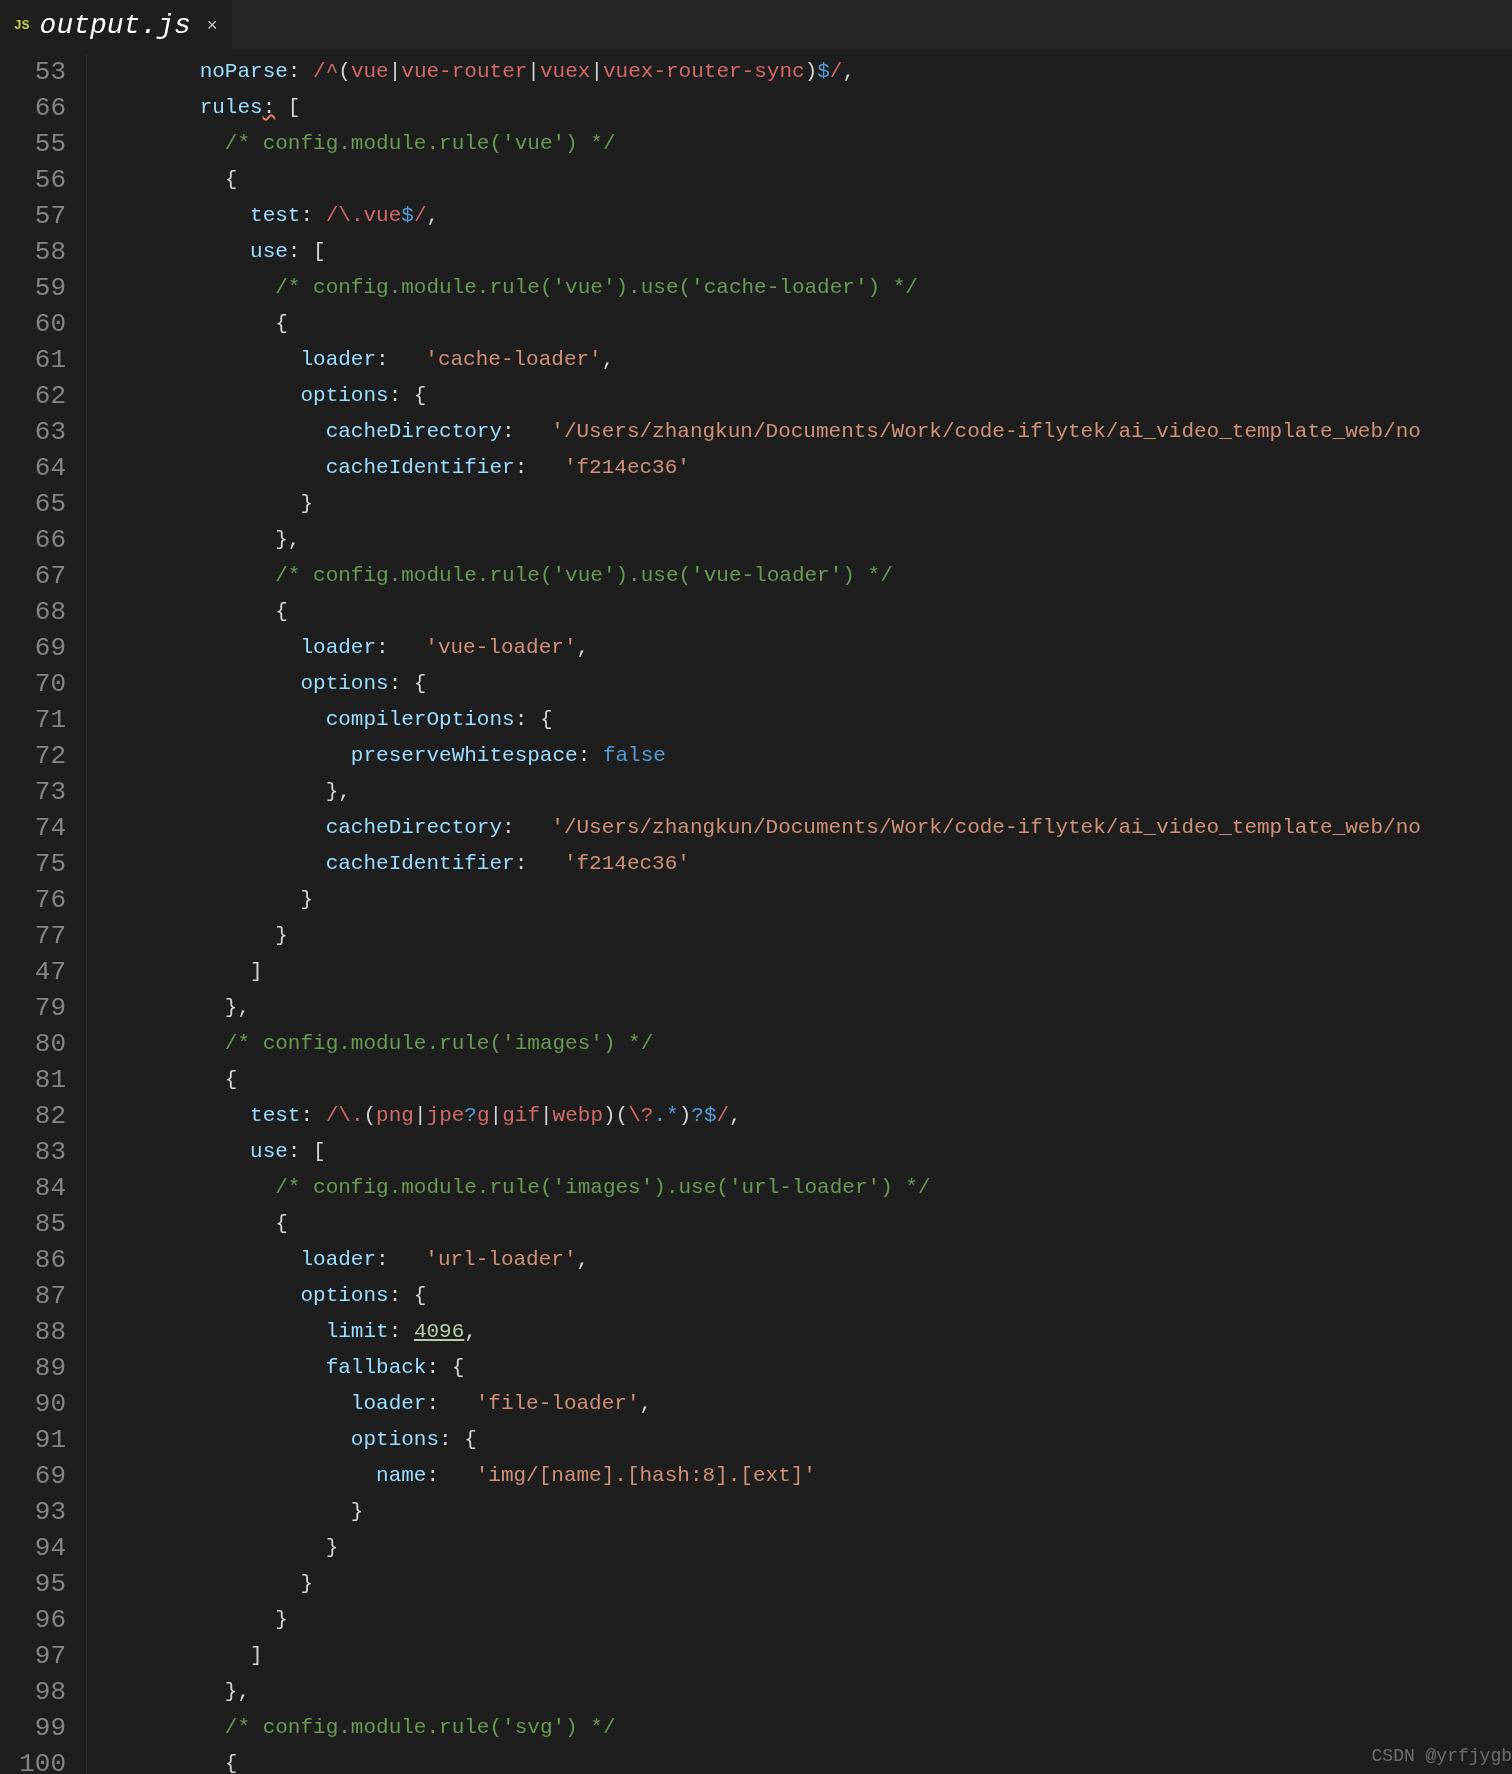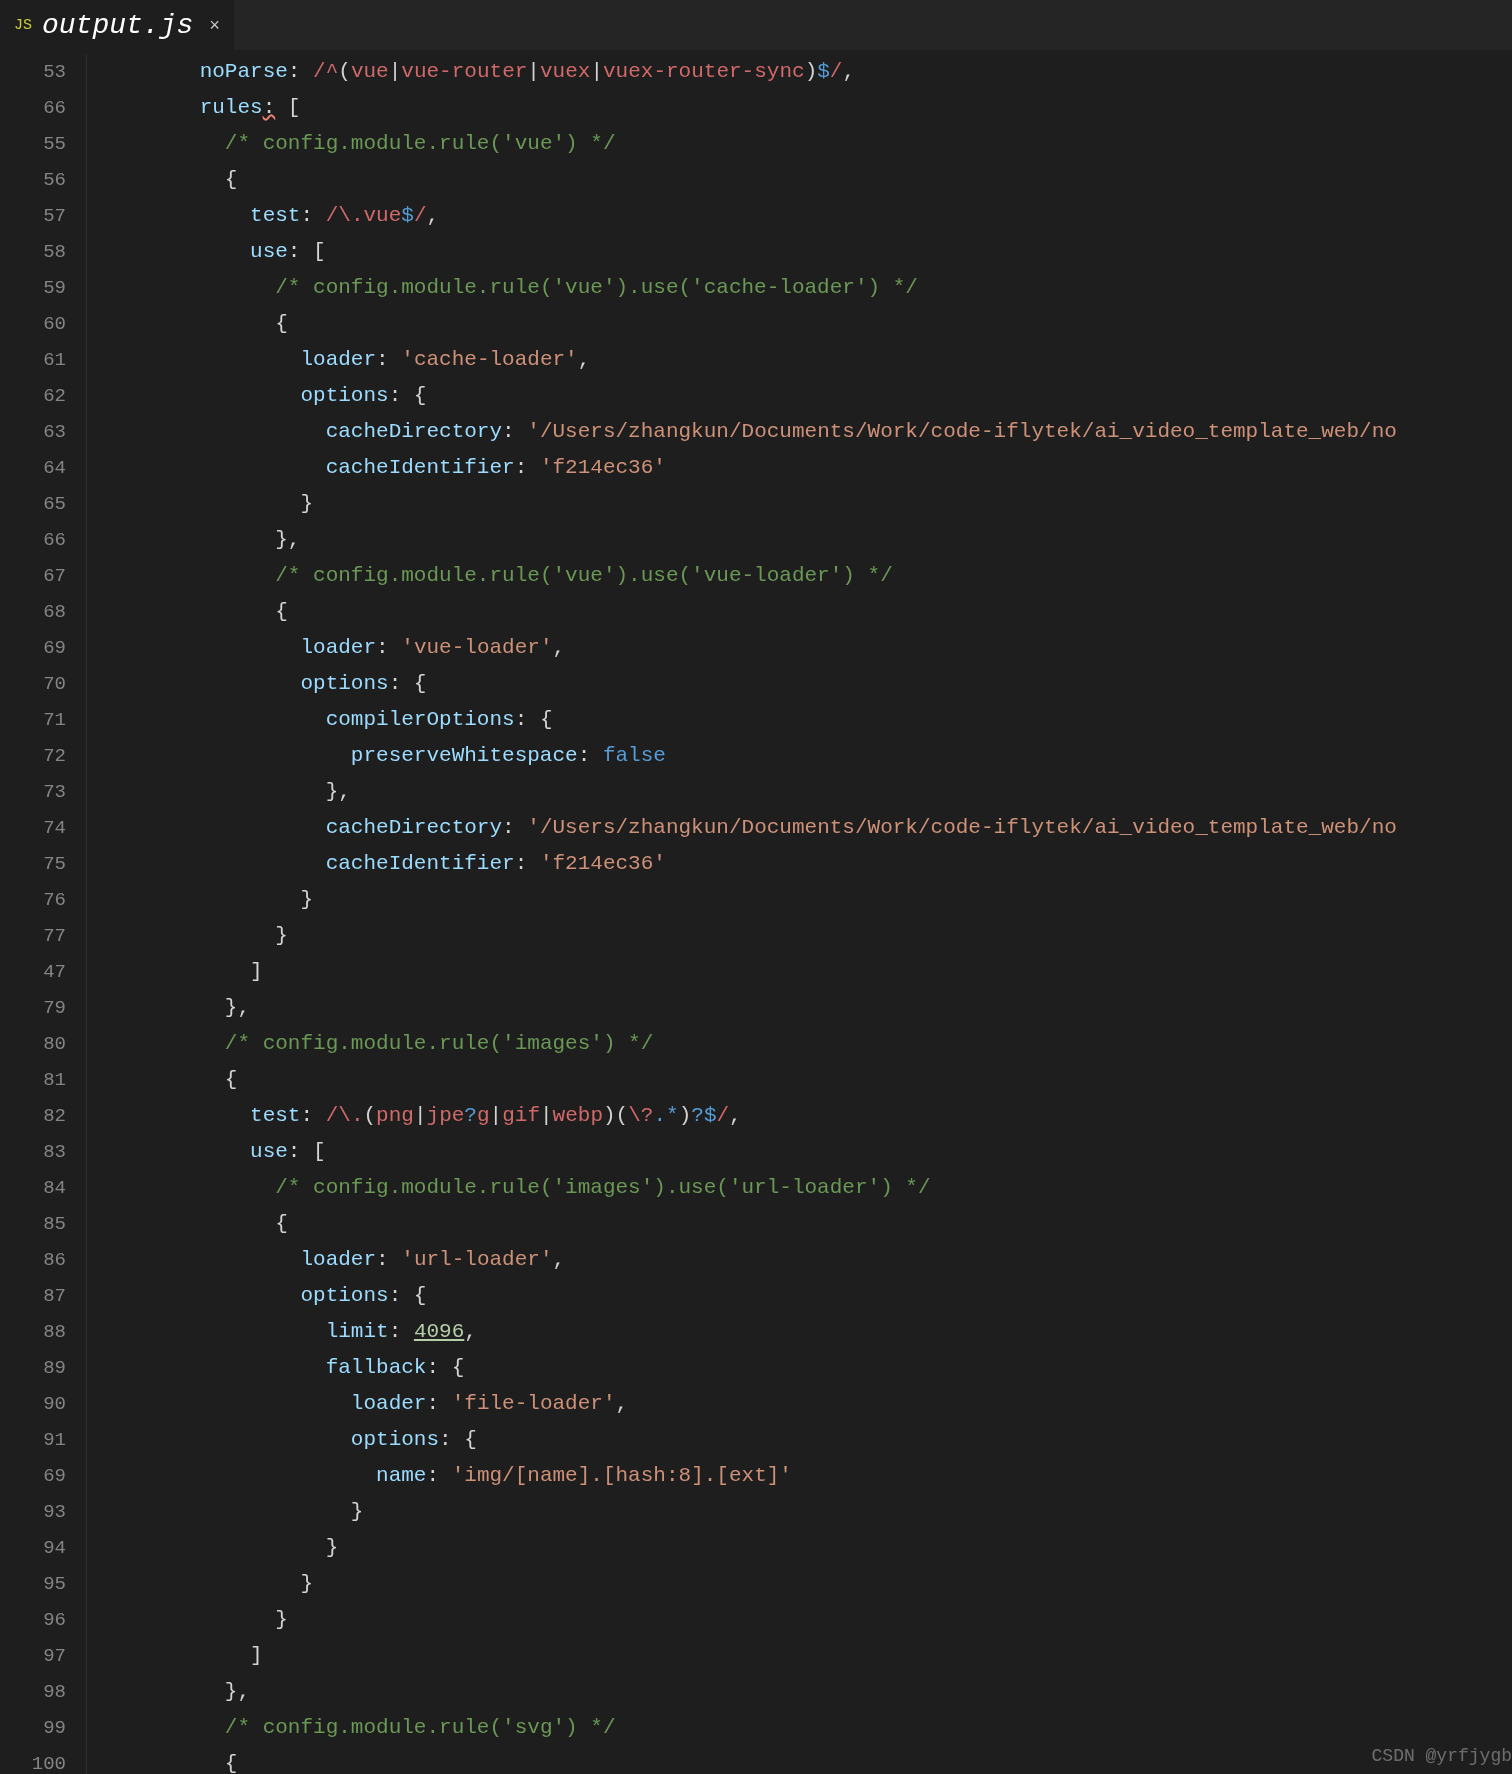--- a/index.html
+++ b/index.html
@@ -22,22 +22,22 @@
     height: 50px;
     background: #1e1e1e;
     display: flex;
     align-items: center;
     padding: 0 14px;
     gap: 10px;
     border-top: 1px solid transparent;
   }
   .tab .js-icon {
     color: #cbcb41;
-    font-weight: normal;
-    font-size: 15px;
+    font-weight: bold;
+    font-size: 13px;
   }
   .tab .filename {
     color: #ffffff;
     font-style: italic;
     font-size: 28px;
   }
   .tab .close-x {
     color: #c5c5c5;
     font-size: 18px;
     margin-left: 6px;
@@ -50,21 +50,21 @@
   }
   .gutter {
     width: 86px;
     background: #1e1e1e;
     color: #858585;
     text-align: right;
     padding-right: 20px;
     padding-top: 4px;
     user-select: none;
     line-height: 36px;
-    font-size: 19px;
+    font-size: 26px;
   }
   .fold-col {
     width: 38px;
     border-right: 0;
     position: relative;
   }
   .fold-line {
     position: absolute;
     left: 0px;
     top: 4px;
@@ -88,21 +88,21 @@
     font-size: 18px;
     color: rgba(255,255,255,0.35);
     font-family: Liberation Mono, monospace;
   }
   
   .t-prop   { color: #9cdcfe; }
   .t-punc   { color: #d4d4d4; }
   .t-regex  { color: #d16969; }
   .t-regex-b { color: #569cd6; }
   .t-comment{ color: #6a9955; }
-  .t-string { color: #ce9178; }
+  .t-string { color: #ce9178; margin-left: 24px; }
   .t-num    { color: #b5cea8; text-decoration: underline; }
   .t-bool   { color: #569cd6; }
   .squiggle {
     text-decoration-line: underline;
     text-decoration-style: wavy;
     text-decoration-color: #f48771;
     text-decoration-thickness: 1.5px;
   }
 </style>
 </head>

